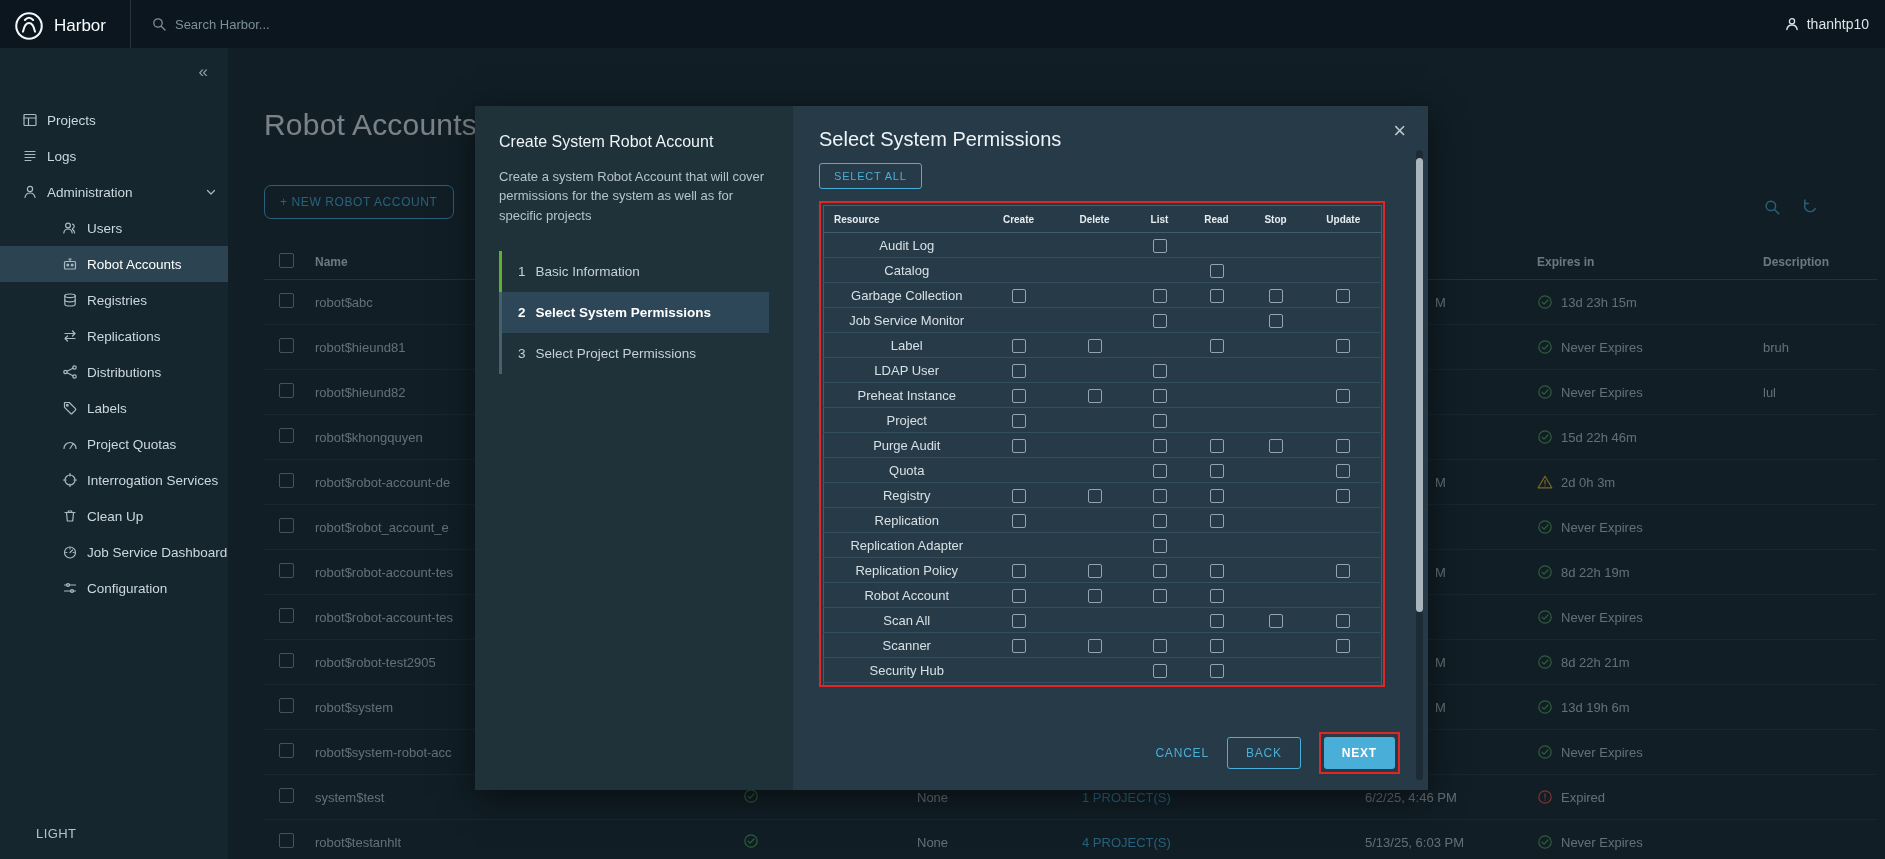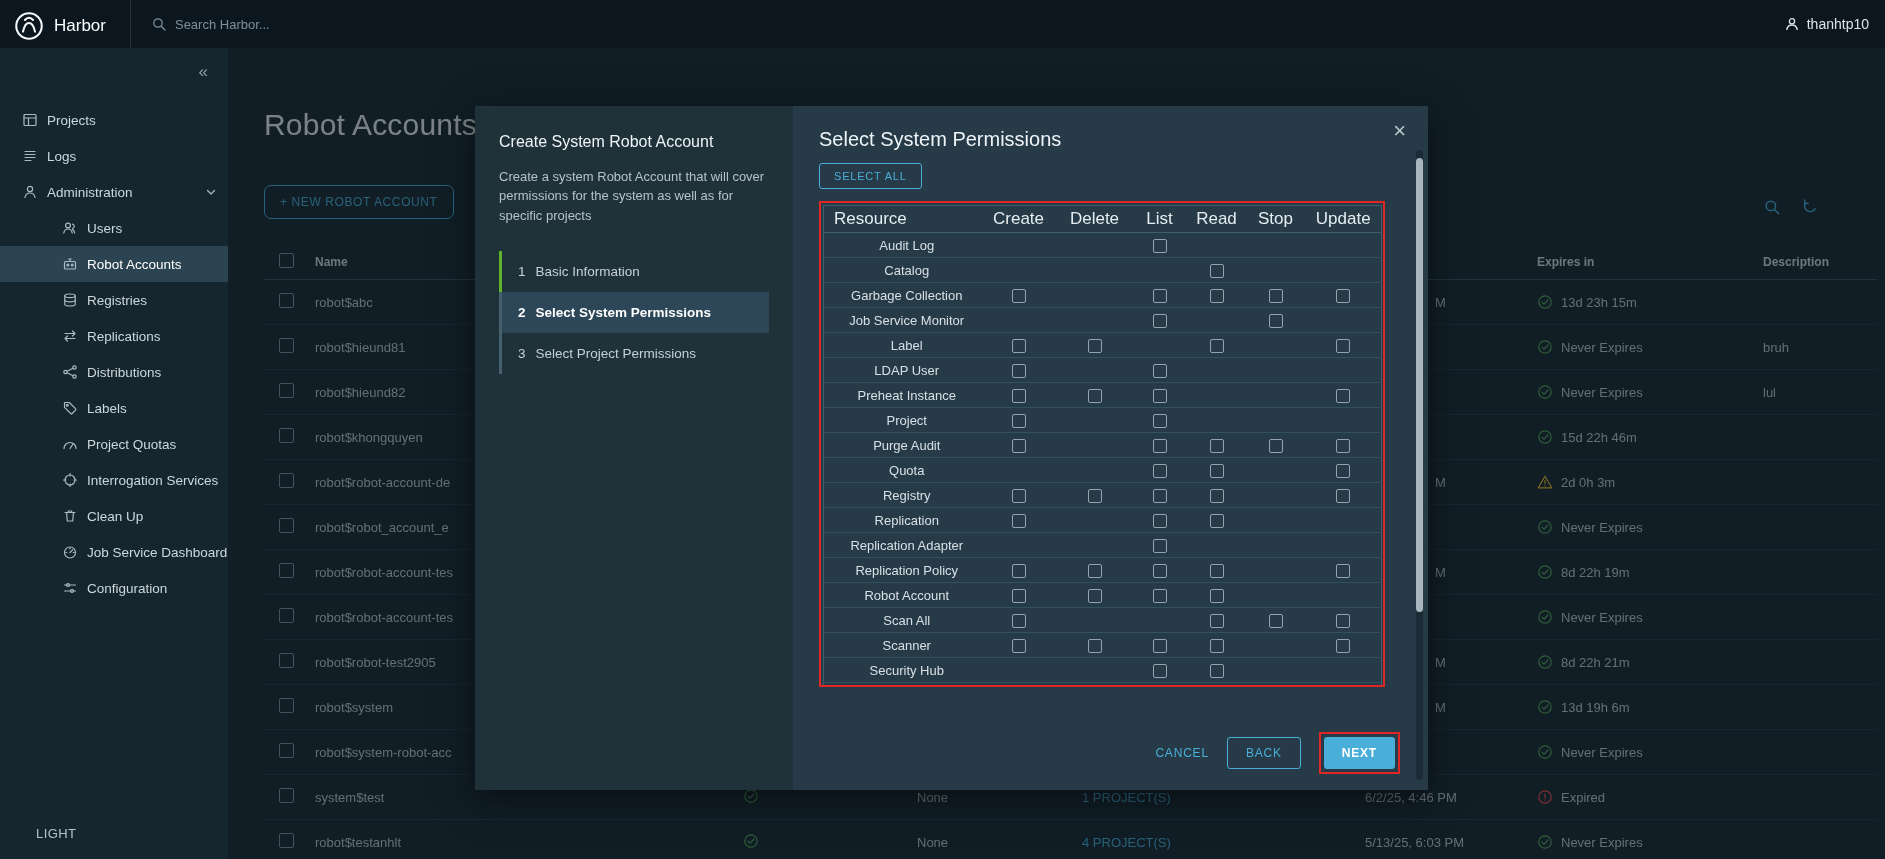--- a/index.html
+++ b/index.html
@@ -79,21 +79,21 @@
 
   .modal-right { flex:1; background:#263a47; position:relative; padding:22px 30px 0 26px; }
   .panel-title { font-size:20px; color:#eef4f7; font-weight:400; }
   .close-btn { position:absolute; top:14px; right:22px; color:#b9c6cc; font-size:22px; line-height:1;
     background:none; border:none; }
   .select-all-btn { margin-top:12px; border:1px solid #49afd9; color:#49afd9; background:transparent;
     font-size:11px; letter-spacing:0.8px; padding:6px 14px; border-radius:3px; display:inline-block; }
   .perm-wrap { margin-top:12px; border:2px solid #e12626; padding:2px; width:566px; height:486px;
     overflow:hidden; }
   .perm-table { border-collapse:collapse; width:558px; table-layout:fixed; border:1px solid #406070; }
-  .perm-table th { height:27px; font-size:17px; color:#e6edf1; font-weight:normal; text-align:center;
+  .perm-table th { height:27px; font-size:10px; color:#e6edf1; font-weight:bold; text-align:center;
     border-bottom:1px solid #3f5f6e; }
   .perm-table th.res-h { text-align:left; padding-left:10px; }
   .perm-table td { height:25px; border-bottom:1px solid #33505e; text-align:center; }
   .perm-table td.res { text-align:center; padding-left:10px; font-size:13px; color:#d7e0e5; }
   .perm-cb { width:14px; height:14px; border:1px solid #92a4ae; border-radius:2px; display:inline-block;
     vertical-align:middle; cursor:pointer; background:transparent; }
 
   .footer { position:absolute; right:28px; bottom:16px; display:flex; align-items:center; gap:18px; }
   .btn-link { color:#49afd9; font-size:12px; letter-spacing:0.8px; background:none; border:none; }
   .btn-outline2 { border:1px solid #49afd9; color:#49afd9; background:transparent; font-size:12px;

